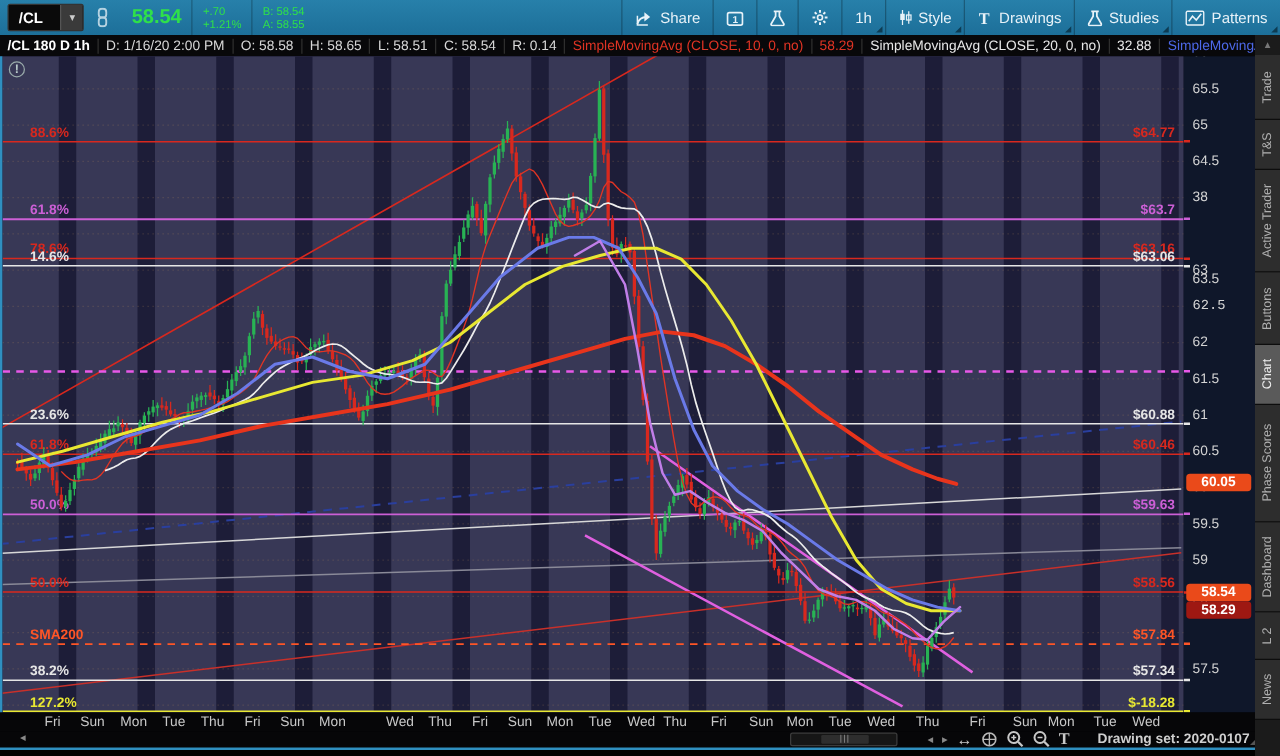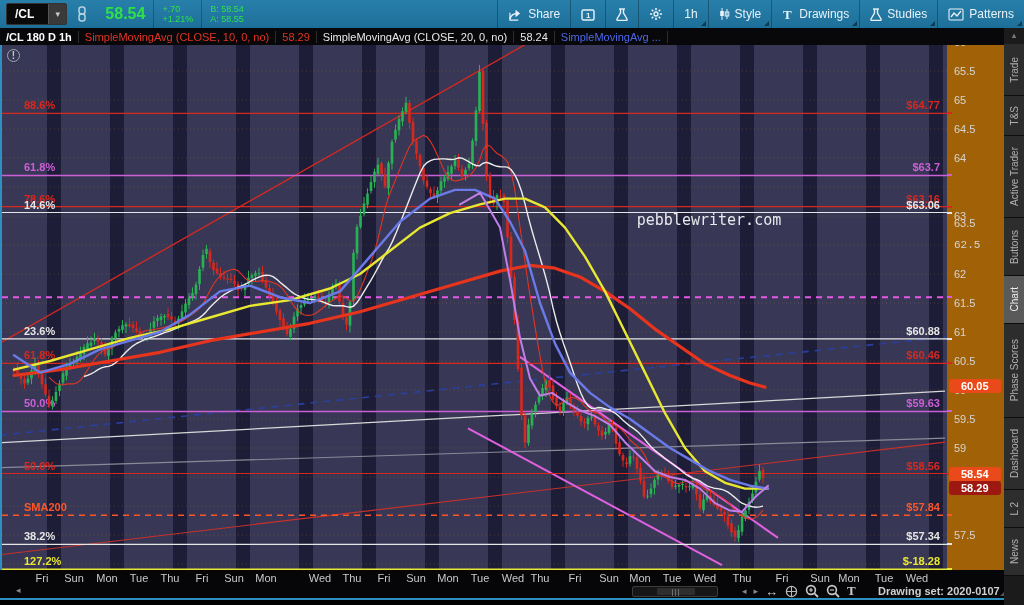--- a/index.html
+++ b/index.html
@@ -36,21 +36,21 @@
   
   #chart-wrap { position:absolute; left:0; top:45px; width:947px; height:525px;
     border-left:2px solid #2f8fc0; background:#1d1d38; }
   #chart-svg { position:absolute; left:0; top:0; }
   #info-icon { position:absolute; left:5px; top:4px; width:13px; height:13px; border:1px solid #9aa;
     border-radius:50%; color:#bcc; font-size:10px; line-height:12px; text-align:center; font-weight:bold; }
   #watermark { position:absolute; left:612px; top:166px; width:190px; text-align:center;
     font-family:"DejaVu Sans Mono", monospace; font-size:15px; color:#e9e9ee; line-height:19px; }
 
   
-  #price-axis { position:absolute; left:947px; top:45px; width:64px; height:525px; background:#a16207; overflow:hidden; }
+  #price-axis { position:absolute; left:947px; top:45px; width:64px; height:525px; background:#0f172a; overflow:hidden; }
   .pa-label { position:absolute; left:7px; font-size:11px; color:#d4d4d4; transform:translateY(-6px); }
   .pa-tick { position:absolute; left:0; width:5px; height:2px; }
   .pa-bubble { position:absolute; left:2px; transform:translateY(-8px); color:#fff; font-size:11px;
     font-weight:bold; padding:1px 12px; border-radius:3px; }
 
   
   #time-axis { position:absolute; left:0; top:570px; width:1004px; height:15px; background:#060608; }
   .ta-label { position:absolute; top:2px; font-size:11px; color:#c8c8c8; transform:translateX(-50%); }
 
   
@@ -178,25 +178,33 @@
           </svg>
         </span>
         <span>Patterns</span>
         <span class="caret"></span>
       </div>
     </div>
 </div>
 
 <div id="status-row">
   <span class="st-seg st-bold">/CL 180 D 1h</span>
+  <span id="st-fields" style="display:flex;">
+      <span class="st-seg">D: 1/16/20 2:00 PM</span>
+      <span class="st-seg">O: 58.58</span>
+      <span class="st-seg">H: 58.65</span>
+      <span class="st-seg">L: 58.51</span>
+      <span class="st-seg">C: 58.54</span>
+      <span class="st-seg">R: 0.14</span>
+    </span>
   <span id="st-studies" style="display:flex;">
       <span class="st-seg" style="color: rgb(224, 52, 36);">SimpleMovingAvg (CLOSE, 10, 0, no)</span>
       <span class="st-seg" style="color: rgb(224, 52, 36);">58.29</span>
       <span class="st-seg" style="color: rgb(232, 232, 232);">SimpleMovingAvg (CLOSE, 20, 0, no)</span>
-      <span class="st-seg" style="color: rgb(232, 232, 232);">58.24</span>
+      <span class="st-seg" style="color: rgb(232, 232, 232);">32.88</span>
       <span class="st-seg" style="color: rgb(77, 104, 232);">SimpleMovingAvg ...</span>
     </span>
 </div>
 
 <div id="chart-wrap">
   <svg id="chart-svg" width="945" height="525" viewBox="2 45 945 525">
       <rect x="2" y="45" width="945" height="525" fill="#383856"></rect>
       <rect x="47" y="45" width="14" height="525" fill="#1d1d38"></rect>
       <rect x="110" y="45" width="14" height="525" fill="#1d1d38"></rect>
       <rect x="173" y="45" width="14" height="525" fill="#1d1d38"></rect>
@@ -712,30 +720,29 @@
         <polyline points="49,377.1 52.5,380.6 56,383.4 59.5,384.7 63,384.7 66.5,384.1 70,383.8 73.5,383.9 77,382.8 80.5,380.1 84,375.9 87.5,370.0 91,364.2 94.5,359.3 98,354.7 101.5,351.6 105,349.9 108.5,348.9 112,347.4 115.5,345.5 119,343.5 122.5,341.7 126,339.9 129.5,338.1 133,336.9 136.5,335.5 140,333.7 143.5,331.5 147,330.2 150.5,330.0 154,329.6 157.5,328.8 161,328.1 164.5,327.3 168,326.3 171.5,325.3 175,324.1 178.5,323.0 182,321.3 185.5,319.0 189,316.4 192.5,314.1 196,311.6 199.5,308.4 203,303.7 206.5,297.4 210,290.4 213.5,284.3 217,279.5 220.5,275.7 224,273.0 227.5,271.1 231,269.7 234.5,269.3 238,270.7 241.5,274.3 245,278.2 248.5,280.6 252,281.3 255.5,281.5 259,281.1 262.5,280.6 266,280.7 269.5,281.5 273,282.7 276.5,284.0 280,286.3 283.5,289.7 287,294.6 290.5,300.5 294,306.1 297.5,310.4 301,313.3 304.5,315.0 308,315.4 311.5,315.0 315,313.7 318.5,311.3 322,308.7 325.5,305.5 329,302.7 332.5,300.5 336,298.3 339.5,296.1 343,296.3 346.5,298.1 350,300.7 353.5,301.3 357,296.5 360.5,289.1 364,280.5 367.5,271.4 371,262.1 374.5,252.0 378,238.9 381.5,223.8 385,208.7 388.5,197.2 392,188.2 395.5,179.7 399,171.1 402.5,162.6 406,154.4 409.5,146.5 413,141.6 416.5,139.3 420,137.2 423.5,135.2 427,136.9 430.5,141.4 434,147.7 437.5,155.5 441,163.4 444.5,171.3 448,176.7 451.5,179.8 455,181.1 458.5,180.4 462,179.2 465.5,178.1 469,175.8 472.5,172.5 476,167.5 479.5,160.5 483,149.9 486.5,145.1 490,146.0 493.5,149.8 497,153.4 500.5,155.3 504,158.0 507.5,161.8 511,171.4 514.5,188.1 518,213.0 521.5,237.5 525,261.5 528.5,286.0 532,308.1 535.5,329.9 539,350.7 542.5,370.2 546,385.3 549.5,395.6 553,402.4 556.5,405.4 560,404.5 563.5,401.3 567,399.2 570.5,397.6 574,397.7 577.5,399.0 581,401.8 584.5,405.8 588,409.3 591.5,411.2 595,412.3 598.5,413.6 602,416.4 605.5,420.2 609,422.8 612.5,424.3 616,425.7 619.5,427.9 623,431.0 626.5,435.2 630,440.0 633.5,443.1 637,445.8 640.5,449.1 644,453.9 647.5,461.1 651,467.7 654.5,472.2 658,474.8 661.5,476.0 665,477.0 668.5,478.9 672,481.3 675.5,483.1 679,483.6 682.5,482.5 686,481.3 689.5,481.2 693,481.8 696.5,483.1 700,485.1 703.5,488.4 707,490.3 710.5,491.2 714,492.7 717.5,494.7 721,497.1 724.5,499.4 728,502.3 731.5,506.4 735,510.2 738.5,513.0 742,516.1 745.5,518.1 749,519.0 752.5,518.8 756,517.3 759.5,514.4 763,510.0 " fill="none" stroke="#e03424" stroke-width="1.1" stroke-linejoin="round"></polyline>
         <polyline points="84,376.5 87.5,375.3 91,373.8 94.5,372.0 98,369.7 101.5,367.8 105,366.8 108.5,366.4 112,365.1 115.5,362.8 119,359.7 122.5,355.8 126,352.1 129.5,348.7 133,345.8 136.5,343.5 140,341.8 143.5,340.2 147,338.8 150.5,337.7 154,336.6 157.5,335.3 161,334.0 164.5,332.7 168,331.6 171.5,330.4 175,328.9 178.5,327.3 182,325.8 185.5,324.5 189,323.0 192.5,321.5 196,319.8 199.5,317.9 203,315.0 206.5,311.4 210,307.2 213.5,303.7 217,300.4 220.5,297.3 224,294.7 227.5,292.6 231,290.7 234.5,288.8 238,287.2 241.5,285.8 245,284.3 248.5,282.5 252,280.4 255.5,278.6 259,277.1 262.5,275.8 266,275.2 269.5,275.4 273,276.7 276.5,279.1 280,282.2 283.5,285.1 287,287.9 290.5,291.0 294,293.6 297.5,295.5 301,297.0 304.5,298.3 308,299.1 311.5,299.5 315,300.0 318.5,300.5 322,301.7 325.5,303.0 329,304.4 332.5,305.5 336,305.8 339.5,305.6 343,305.8 346.5,306.6 350,307.2 353.5,306.3 357,302.6 360.5,297.3 364,291.6 367.5,285.9 371,280.2 374.5,274.0 378,267.6 381.5,260.9 385,254.7 388.5,249.2 392,242.4 395.5,234.4 399,225.8 402.5,217.0 406,208.3 409.5,199.2 413,190.3 416.5,181.5 420,173.0 423.5,166.2 427,162.6 430.5,160.6 434,159.4 437.5,159.1 441,158.9 444.5,158.9 448,159.2 451.5,159.5 455,159.1 458.5,157.8 462,158.1 465.5,159.8 469,161.8 472.5,164.0 476,165.5 479.5,165.9 483,163.3 486.5,162.4 490,163.5 493.5,165.1 497,166.3 500.5,166.7 504,166.9 507.5,167.1 511,169.5 514.5,174.3 518,181.4 521.5,191.3 525,203.8 528.5,217.9 532,230.7 535.5,242.6 539,254.3 542.5,266.0 546,278.4 549.5,291.9 553,307.7 556.5,321.5 560,333.0 563.5,343.6 567,353.6 570.5,363.7 574,374.2 577.5,384.6 581,393.5 584.5,400.7 588,405.9 591.5,408.3 595,408.4 598.5,407.5 602,407.8 605.5,408.9 609,410.2 612.5,411.7 616,413.7 619.5,416.8 623,420.2 626.5,423.2 630,426.1 633.5,428.4 637,431.1 640.5,434.6 644,438.4 647.5,442.7 651,446.7 654.5,450.0 658,452.9 661.5,455.6 665,458.5 668.5,461.0 672,463.5 675.5,466.1 679,468.8 682.5,471.8 686,474.5 689.5,476.7 693,478.3 696.5,479.5 700,481.1 703.5,483.7 707,485.8 710.5,487.1 714,488.2 717.5,488.6 721,489.2 724.5,490.3 728,492.1 731.5,494.7 735,497.6 738.5,500.7 742,503.2 745.5,504.7 749,505.9 752.5,506.7 756,507.2 759.5,506.9 763,506.1 " fill="none" stroke="#ececec" stroke-width="1.4" stroke-linejoin="round"></polyline>
         <polyline points="14,375.5 60,369.7 110,361.0 160,352.3 210,340.7 260,332.0 310,323.3 360,311.7 410,297.2 460,282.7 500,271.1 530,265.3 555,268.2 580,276.9 605,291.4 630,308.8 655,329.1 680,346.5 705,363.9 730,375.5 750,383.0 765,387.1" fill="none" stroke="#e8341c" stroke-width="3.2" stroke-linejoin="round" stroke-linecap="round"></polyline>
         <polyline points="14,369.7 50,361.0 90,349.4 130,337.8 170,329.1 210,317.5 250,305.9 290,300.1 330,288.5 360,274.0 390,250.8 420,227.6 450,213.1 480,204.4 505,198.6 525,198.6 545,207.3 565,227.6 585,256.6 605,291.4 625,332.0 645,372.6 665,413.2 685,448.0 705,471.2 725,482.8 745,488.6 768,488.6" fill="none" stroke="#e8e832" stroke-width="2.4" stroke-linejoin="round" stroke-linecap="round"></polyline>
         <polyline points="14,355.2 40,372.6 70,363.9 100,349.4 130,340.7 160,332.0 190,314.6 220,291.4 250,285.6 280,297.2 310,303.0 340,291.4 370,256.6 400,221.8 430,198.6 455,189.9 475,189.9 495,198.6 510,221.8 525,250.8 540,303.0 555,343.6 570,372.6 590,392.9 610,407.4 630,419.0 650,433.5 670,448.0 690,459.6 710,471.2 730,479.9 750,485.7 768,488.6" fill="none" stroke="#6a7ae8" stroke-width="2.4" stroke-linejoin="round" stroke-linecap="round"></polyline>
         <polyline points="460,204.4 480,192.8 500,227.6 510,279.8 520,337.8 530,378.4 540,395.8 552,392.9 565,401.6 580,410.3 595,416.1 610,424.8 625,442.2 640,456.7 655,471.2 670,477.0 685,479.9 700,488.6 715,503.1 730,510.6 742,511.8 755,497.3 768,485.7" fill="none" stroke="#c07ee8" stroke-width="2" stroke-linejoin="round" stroke-linecap="round"></polyline>
       </g>
     </svg>
   <span id="info-icon">!</span>
   <div id="watermark">
-    <div>pebblewriter.com</div>
   </div>
 </div>
 
 <div id="price-axis">
     <span class="pa-label" style="top: -3px;">66</span>
     <span class="pa-label" style="top: 26px;">65.5</span>
     <span class="pa-label" style="top: 55px;">65</span>
     <span class="pa-label" style="top: 84px;">64.5</span>
-    <span class="pa-label" style="top: 113px;">64</span>
+    <span class="pa-label" style="top: 113px;">38</span>
     <span class="pa-label" style="top: 142px; margin-top: 36px;">63.5</span>
     <span class="pa-label" style="top: 171px;">63</span>
     <span class="pa-label" style="top: 200px; font-family: Liberation Mono, monospace;">62.5</span>
     <span class="pa-label" style="top: 229px;">62</span>
     <span class="pa-label" style="top: 258px;">61.5</span>
     <span class="pa-label" style="top: 287px;">61</span>
     <span class="pa-label" style="top: 316px;">60.5</span>
     <span class="pa-label" style="top: 345px;">60</span>
     <span class="pa-label" style="top: 374px;">59.5</span>
     <span class="pa-label" style="top: 403px;">59</span>

